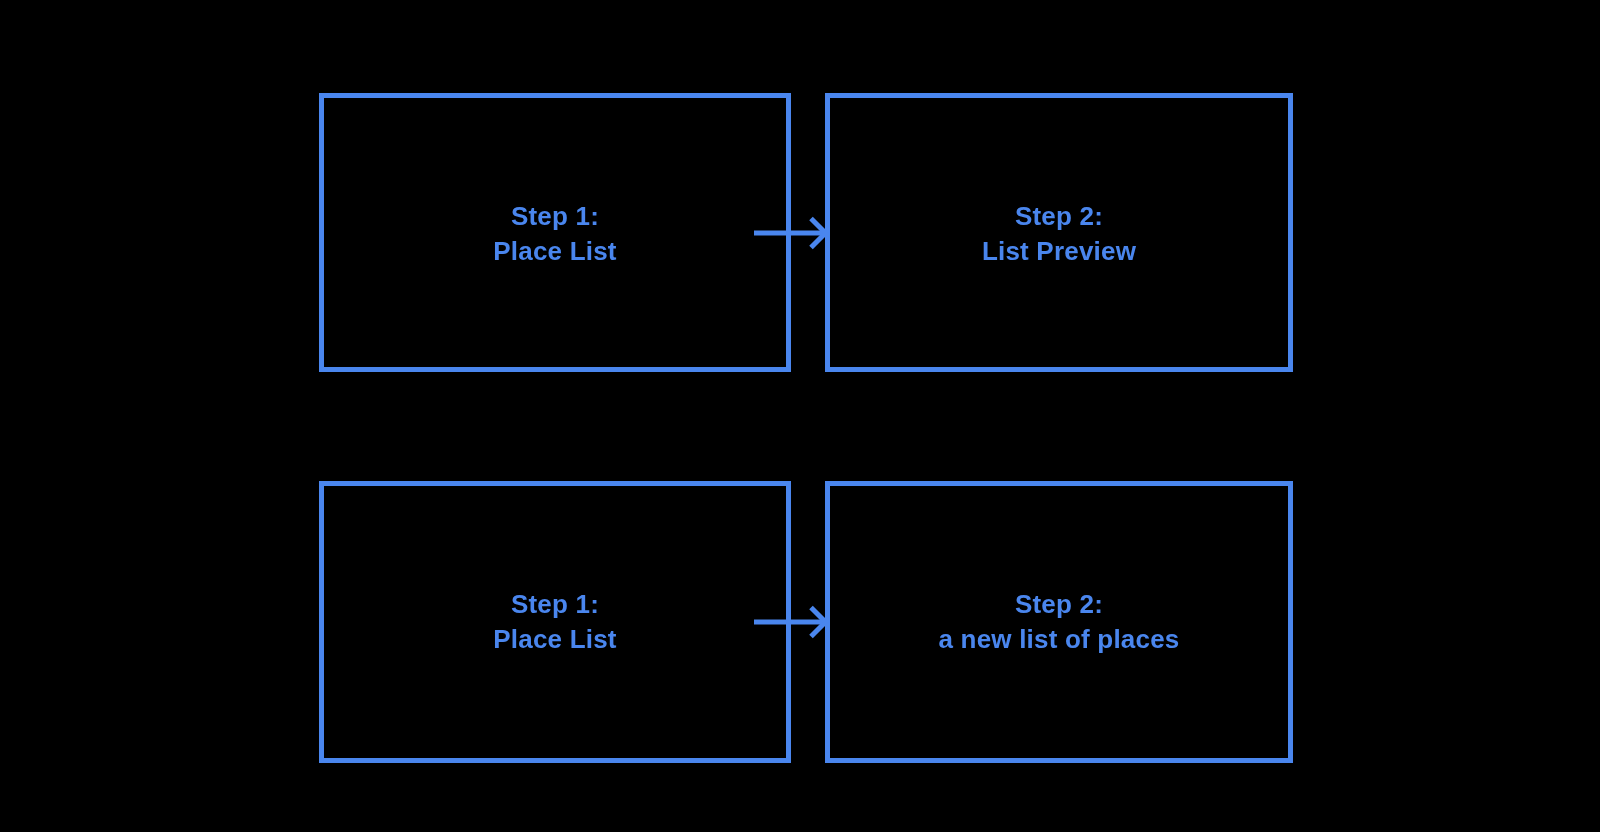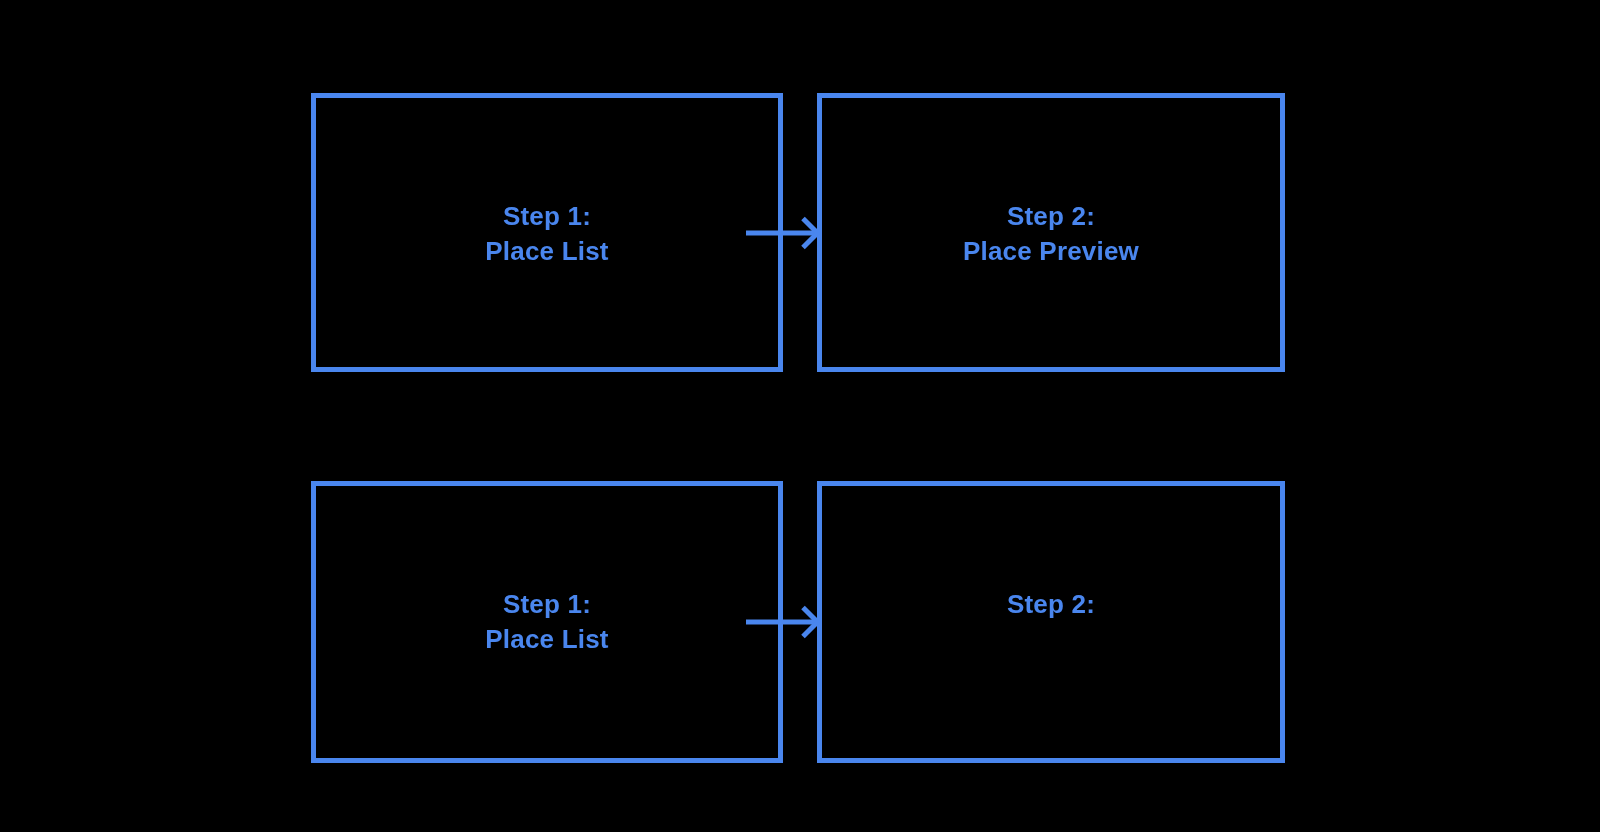--- a/index.html
+++ b/index.html
@@ -9,21 +9,21 @@
   }
   body {
     width: 1600px;
     height: 832px;
     position: relative;
     overflow: hidden;
     font-family: "Liberation Sans", "DejaVu Sans", sans-serif;
   }
   .canvas {
     position: absolute;
-    left: 0; top: 0;
+    left: 8px; top: 0;
     width: 1444px; height: 832px;
     background: var(--canvas-bg, #000000);
   }
   .box {
     position: absolute;
     box-sizing: border-box;
     border: 5px solid var(--accent, #4A86EE);
     background: transparent;
   }
   .box-step1-row1 { left: 311px; top: 93px;  width: 472px; height: 279px; }
@@ -70,35 +70,36 @@
   </div>
 
   <svg class="arrow arrow-row1" viewBox="0 0 80 44" xmlns="http://www.w3.org/2000/svg">
     <line x1="2" y1="22" x2="72" y2="22"></line>
     <polyline points="59,7.5 73.5,22 59,36.5"></polyline>
   </svg>
 
   <div class="box box-step2-row1">
     <div class="label">
       <span>Step 2:</span>
-      <span>Place Preview</span>
+      <span>List Preview</span>
     </div>
   </div>
 
   <div class="box box-step1-row2">
     <div class="label">
       <span>Step 1:</span>
       <span>Place List</span>
     </div>
   </div>
 
   <svg class="arrow arrow-row2" viewBox="0 0 80 44" xmlns="http://www.w3.org/2000/svg">
     <line x1="2" y1="22" x2="72" y2="22"></line>
     <polyline points="59,7.5 73.5,22 59,36.5"></polyline>
   </svg>
 
   <div class="box box-step2-row2">
     <div class="label">
       <span>Step 2:</span>
+      <span>a new list of places</span>
     </div>
   </div>
 
 </div>
 
 </body></html>

